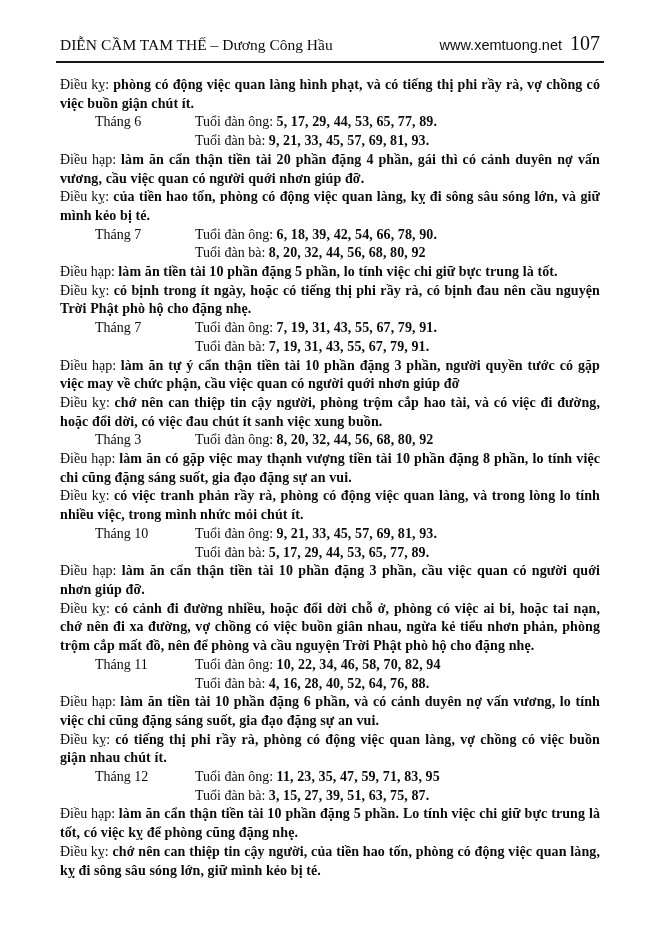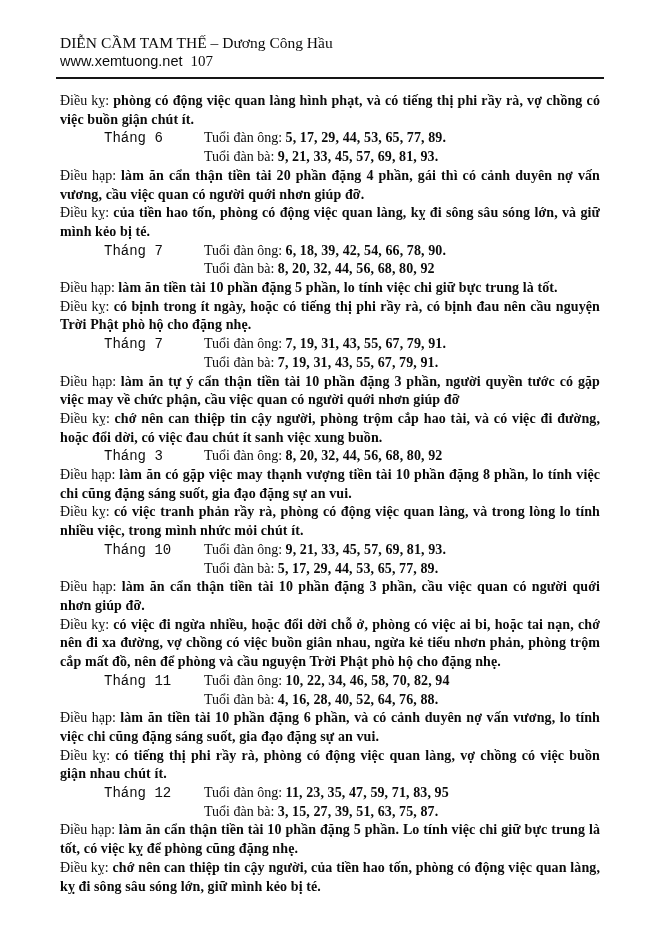--- a/index.html
+++ b/index.html
@@ -17,36 +17,35 @@
     padding: 34px 61px 0 60px;
     font-family: "Liberation Serif", "DejaVu Serif", serif;
     overflow: hidden;
   }
   .page-header {
     display: flex;
     align-items: baseline;
     justify-content: space-between;
     font-size: 15.5px;
     line-height: 18px;
-    flex-direction: column;
   }
   .book-title {
     white-space: nowrap;
   }
   .header-right {
     display: flex;
     align-items: baseline;
     gap: 8px;
   }
   .site-url {
     font-family: "Liberation Sans", "DejaVu Sans", sans-serif;
     font-size: 14.5px;
   }
   .page-number {
-    font-size: 15px;
+    font-size: 20px;
   }
   .header-rule {
     border: none;
     border-top: 2px solid #151515;
     margin: 7px -4px 13px -4px;
   }
   .content {
     font-size: 14px;
     line-height: 18.7px;
     text-align: justify;
@@ -60,23 +59,22 @@
   .para b, .age-line b {
     font-weight: bold;
     letter-spacing: 0.1px;
   }
   .age-row {
     display: flex;
     text-align: left;
   }
   .month-col {
     flex: none;
-    margin-left: 44px;
+    margin-left: 35px;
     width: 100px;
-    font-family: Liberation Mono, monospace;
   }
   .age-line {
     flex: 1;
     white-space: nowrap;
   }
 </style>
 </head>
 <body>
 
 <div class="page">
@@ -149,21 +147,21 @@
     <section>
       <div class="age-row">
         <span class="month-col">Tháng 10</span>
         <span class="age-line"><span>Tuổi đàn ông:</span> <b>9, 21, 33, 45, 57, 69, 81, 93.</b></span>
       </div>
       <div class="age-row">
         <span class="month-col"></span>
         <span class="age-line"><span>Tuổi đàn bà:</span> <b>5, 17, 29, 44, 53, 65, 77, 89.</b></span>
       </div>
       <p class="para"><span class="label">Điều hạp:</span> <b>làm ăn cẩn thận tiền tài 10 phần đặng 3 phần,  cầu việc quan có người quới nhơn giúp đỡ.</b></p>
-      <p class="para"><span class="label">Điều kỵ:</span> <b>có việc đi ngừa nhiều, hoặc đổi dời chỗ ở, phòng có việc ai bi, hoặc tai nạn, chớ nên đi xa đường, vợ chồng có việc buồn giân nhau, ngừa kẻ tiểu nhơn phản, phòng trộm cắp mất đồ, nên để phòng và cầu nguyện Trời Phật phò hộ cho đặng nhẹ.</b></p>
+      <p class="para"><span class="label">Điều kỵ:</span> <b>có cảnh đi đường nhiều, hoặc đổi dời chỗ ở, phòng có việc ai bi, hoặc tai nạn, chớ nên đi xa đường, vợ chồng có việc buồn giân nhau, ngừa kẻ tiểu nhơn phản, phòng trộm cắp mất đồ, nên để phòng và cầu nguyện Trời Phật phò hộ cho đặng nhẹ.</b></p>
     </section>
 
     <section>
       <div class="age-row">
         <span class="month-col">Tháng 11</span>
         <span class="age-line"><span>Tuổi đàn ông:</span> <b>10, 22, 34, 46, 58, 70, 82, 94</b></span>
       </div>
       <div class="age-row">
         <span class="month-col"></span>
         <span class="age-line"><span>Tuổi đàn bà:</span> <b>4, 16, 28, 40, 52, 64, 76, 88.</b></span>

